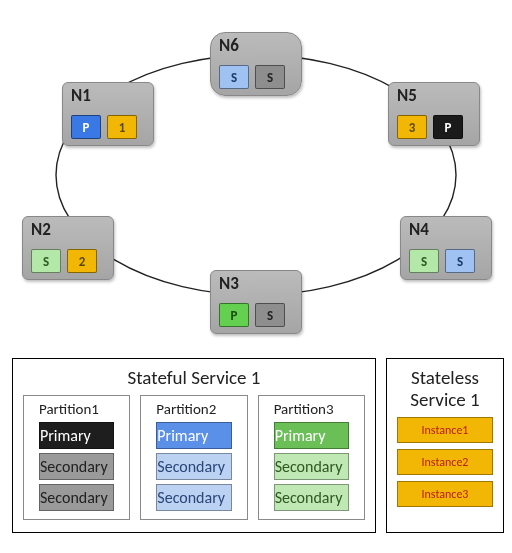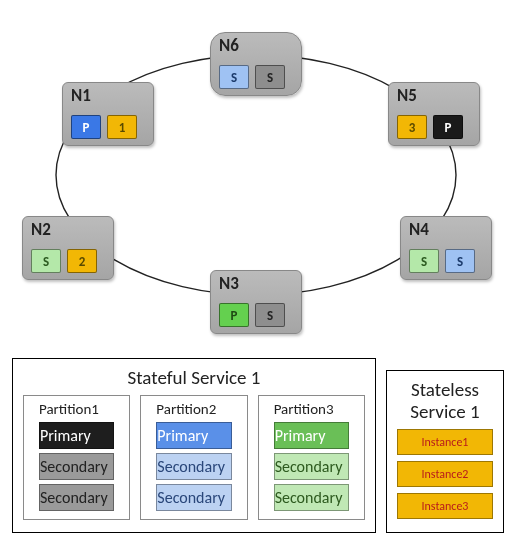--- a/index.html
+++ b/index.html
@@ -17,21 +17,21 @@
   .c-blue   { background: #3a78e6; color: #fff; }
   .c-lblue  { background: #9fc2f3; color: #1b3a6b; }
   .c-gold   { background: #f2b705; color: #594a00; }
   .c-green  { background: #64d04f; color: #1e4a13; }
   .c-lgreen { background: #b4e8a9; color: #2b5a1f; }
   .c-black  { background: #1a1a1a; color: #fff; }
   .c-grey   { background: #8e8e8e; color: #222; }
 
   .legend-row { position: absolute; left: 12px; top: 358px; width: 492px; display: flex; gap: 10px; }
   .panel { border: 1px solid #000; padding: 8px 10px 12px; flex: 1; }
-  .panel.right { flex: 0 0 118px; margin-top: 12px; }
+  .panel.right { flex: 0 0 118px; }
   .panel .title { text-align: center; font-size: 19px; color: #222; margin-bottom: 6px; line-height: 1.15; }
   .partitions { display: flex; gap: 10px; }
   .part { border: 1px solid #8a8a8a; flex: 1; padding: 4px 15px 8px; }
   .part .plabel { font-size: 15px; text-align: left; margin-bottom: 4px; color: #222; }
   .row { font-size: 16px; text-align: left; padding: 3px 0; margin-top: 4px; border: 1px solid rgba(0,0,0,.35); }
 
   .p1 .rprim { background: #1e1e1e; color: #fff; }
   .p1 .rsec  { background: #9a9a9a; color: #222; }
   .p2 .rprim { background: #5a90e8; color: #fff; }
   .p2 .rsec  { background: #bcd2f2; color: #2a477a; }

